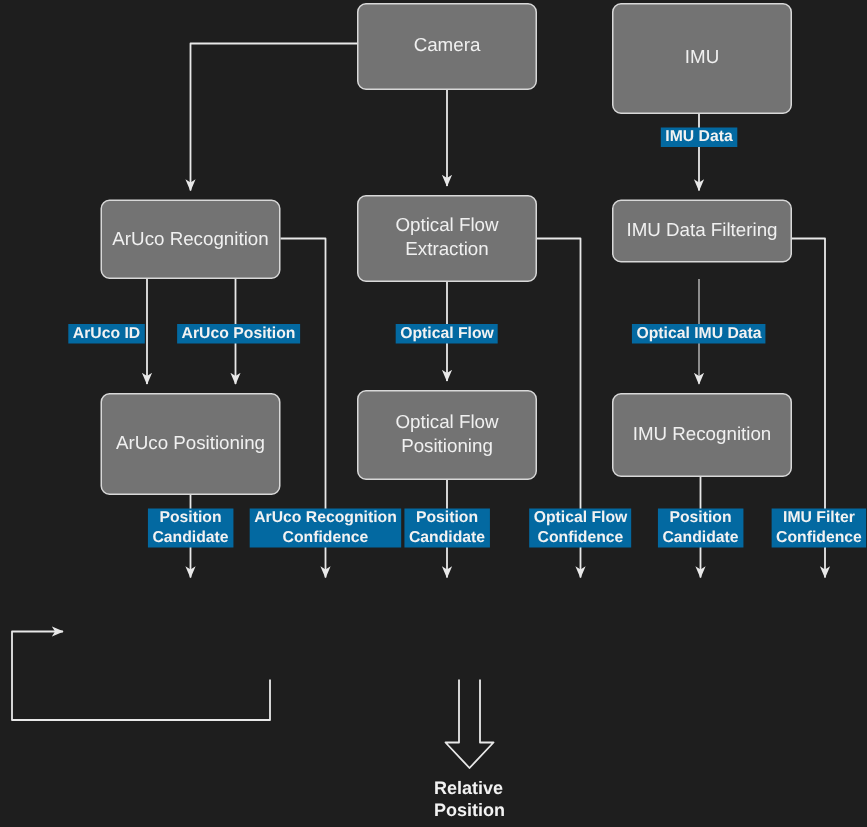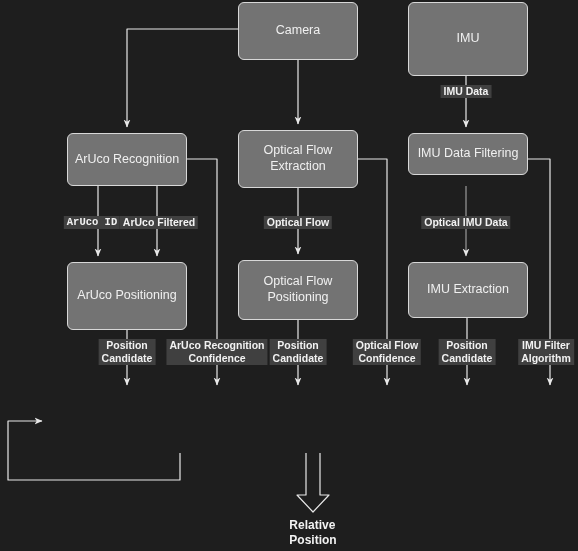--- a/index.html
+++ b/index.html
@@ -29,21 +29,21 @@
   }
   .edge-label{
     position:absolute;
     color:#f2f2f2;
     font-size:10.5px;
     font-weight:bold;
     line-height:1.25;
     text-align:center;
     white-space:pre-line;
     transform:translate(-50%,0);
-    background:#404040;
+    background:#0369a1;
     padding:0 3px;
   }
   .term-label{
     position:absolute;
     color:#f2f2f2;
     font-size:12px;
     font-weight:bold;
     line-height:1.25;
     text-align:left;
     white-space:pre-line;
@@ -92,36 +92,36 @@
 
   <div class="node" style="left:238px;top:2px;width:120px;height:58px;">Camera</div>
   <div class="node" style="left:408px;top:2px;width:120px;height:74px;">IMU</div>
   <div class="node" style="left:67px;top:133px;width:120px;height:53px;">ArUco Recognition</div>
   <div class="node" style="left:238px;top:130px;width:120px;height:58px;">Optical Flow
 Extraction</div>
   <div class="node" style="left:408px;top:133px;width:120px;height:42px;">IMU Data Filtering</div>
   <div class="node" style="left:67px;top:262px;width:120px;height:68px;">ArUco Positioning</div>
   <div class="node" style="left:238px;top:260px;width:120px;height:60px;">Optical Flow
 Positioning</div>
-  <div class="node" style="left:408px;top:262px;width:120px;height:56px;">IMU Extraction</div>
+  <div class="node" style="left:408px;top:262px;width:120px;height:56px;">IMU Recognition</div>
 
   <div class="edge-label" style="left:466px;top:85px;">IMU Data</div>
-  <div class="edge-label" style="left:92px;top:216px;font-family:Liberation Mono, monospace;">ArUco ID</div>
-  <div class="edge-label" style="left:159px;top:216px;">ArUco Filtered</div>
+  <div class="edge-label" style="left:71px;top:216px;">ArUco ID</div>
+  <div class="edge-label" style="left:159px;top:216px;">ArUco Position</div>
   <div class="edge-label" style="left:298px;top:216px;">Optical Flow</div>
   <div class="edge-label" style="left:466px;top:216px;">Optical IMU Data</div>
   <div class="edge-label" style="left:127px;top:339px;">Position
 Candidate</div>
   <div class="edge-label" style="left:217px;top:339px;">ArUco Recognition
 Confidence</div>
   <div class="edge-label" style="left:298px;top:339px;">Position
 Candidate</div>
   <div class="edge-label" style="left:387px;top:339px;">Optical Flow
 Confidence</div>
   <div class="edge-label" style="left:467px;top:339px;">Position
 Candidate</div>
   <div class="edge-label" style="left:546px;top:339px;">IMU Filter
-Algorithm</div>
+Confidence</div>
 
   <div class="term-label" style="left:313px;top:518px;">Relative
 Position</div>
 
 </div>
 
 </body></html>

